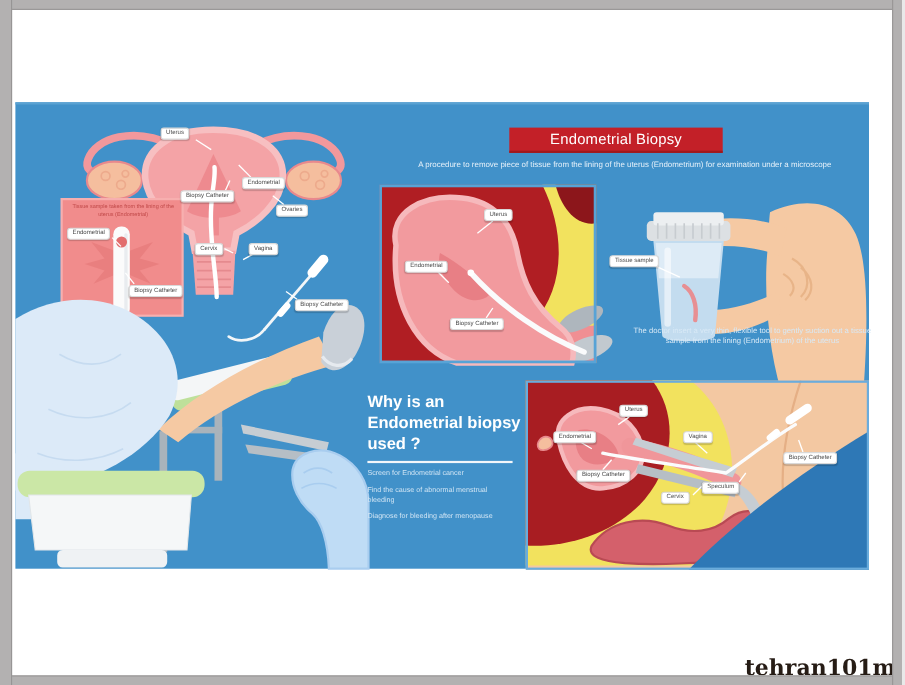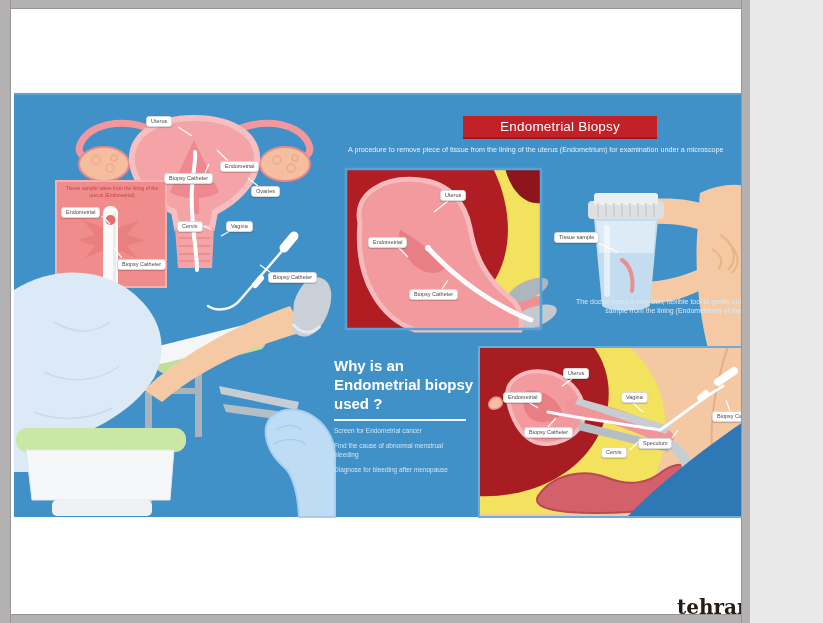--- a/index.html
+++ b/index.html
@@ -1,31 +1,31 @@
 <!DOCTYPE html>
 <html><head>
 <meta charset="utf-8">
 <style>
   html,body{margin:0;padding:0;background:#e9e9e9;font-family:"Liberation Sans",sans-serif;}
-  .page{position:relative;width:750px;height:623px;background:#ffffff;overflow:hidden;}
+  .page{position:relative;width:820px;height:623px;background:#ffffff;overflow:hidden;}
   .frame{position:absolute;background:#b3b1b1;z-index:20;}
   .frame-top{left:0;top:0;width:823px;height:8px;border-bottom:1px solid #979595;}
   .frame-bottom{left:0;bottom:0;width:823px;height:8px;border-top:1px solid #979595;}
   .frame-left{left:0;top:0;width:10px;height:623px;border-right:1px solid #979595;}
   .frame-right{right:0;top:0;width:8px;height:623px;border-left:1px solid #979595;}
   .panel{position:absolute;left:14px;top:93px;width:776px;height:424px;background:#4191c9;border-top:2px solid #5aa2d2;box-sizing:border-box;z-index:1;}
   svg.illus{position:absolute;z-index:2;overflow:visible;}
   #leaders{position:absolute;left:0;top:0;width:823px;height:623px;z-index:3;pointer-events:none;}
   .pill{position:absolute;z-index:4;background:#ffffff;border:1px solid #d9d9d9;border-radius:3px;
         padding:1px 4px;font-size:5.5px;line-height:1.3;color:#4a4a4a;white-space:nowrap;
         box-shadow:0 1px 1px rgba(0,0,0,.18);}
   .banner{position:absolute;left:463px;top:116px;width:194px;height:23px;background:#c32028;
           border-bottom:2px solid #9e191e;box-sizing:border-box;z-index:4;display:flex;align-items:center;justify-content:center;
           color:#fff;font-size:13.5px;letter-spacing:.2px;}
-  .subtitle{position:absolute;left:348px;top:145px;width:440px;text-align:left;color:#e6f1fa;
+  .subtitle{position:absolute;left:348px;top:145px;width:440px;text-align:center;color:#e6f1fa;
             font-size:7.2px;z-index:4;}
   .inset-caption{position:absolute;left:62px;top:185px;width:100px;text-align:center;color:#c04848;
                  font-size:5px;line-height:1.3;z-index:4;}
   .sample-caption{position:absolute;left:570px;top:297px;width:228px;text-align:center;color:#d8e9f6;
                   font-size:7px;line-height:1.35;z-index:4;}
   .why{position:absolute;left:334px;top:357px;width:152px;z-index:4;color:#fff;}
   .why-heading{font-size:15px;line-height:1.25;font-weight:700;}
   .why-rule{width:132px;height:2px;background:#f2f6fa;margin:6px 0 6px 0;}
   .why-item{font-size:6.5px;line-height:1.35;color:#cfe4f4;width:132px;margin-bottom:6px;}
   .watermark{position:absolute;left:677px;top:595px;z-index:10;font-family:"DejaVu Serif","Liberation Serif",serif;

